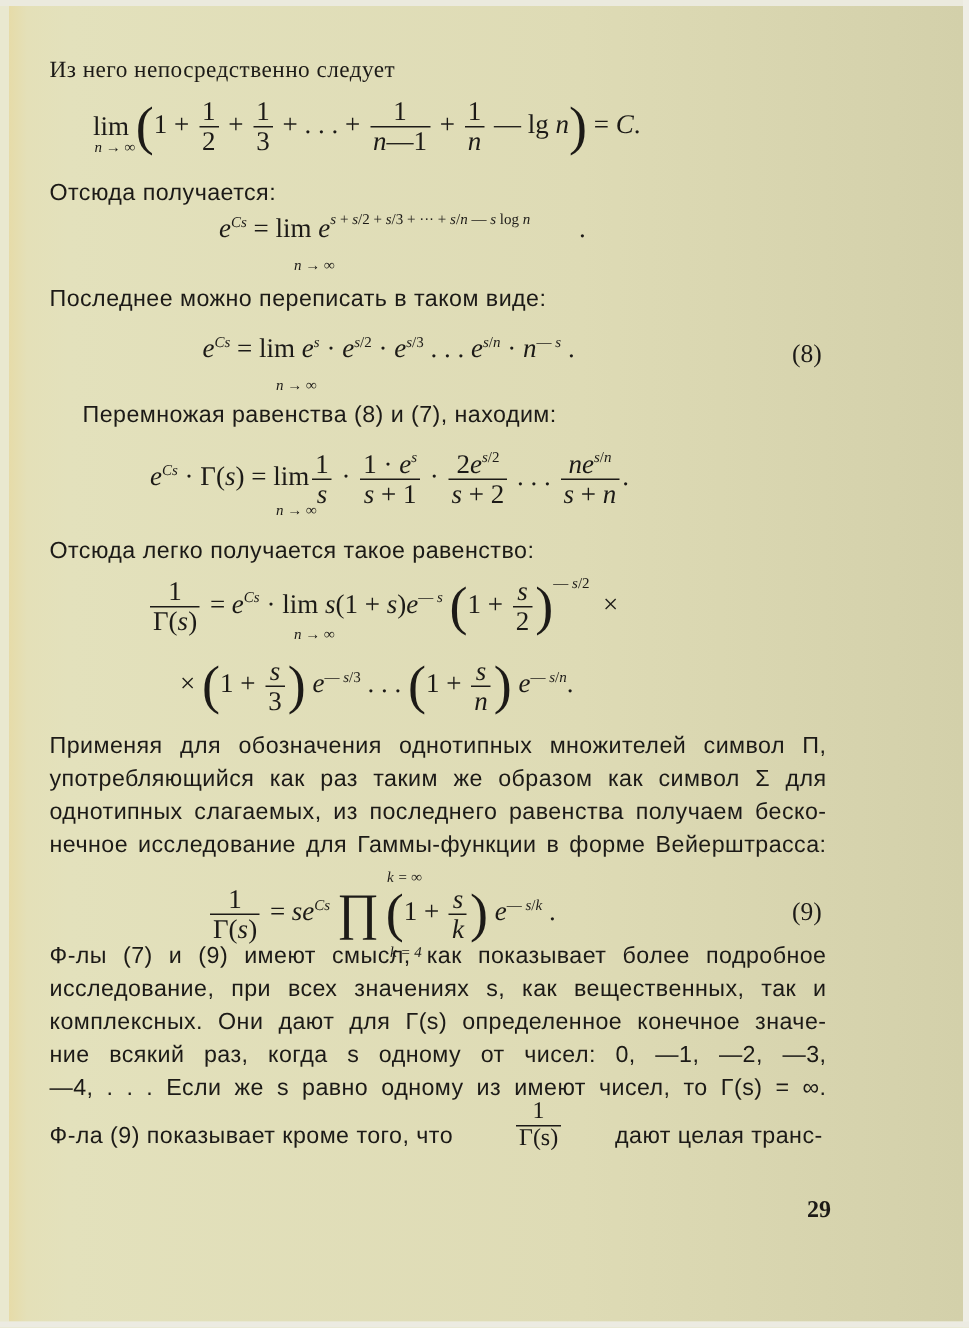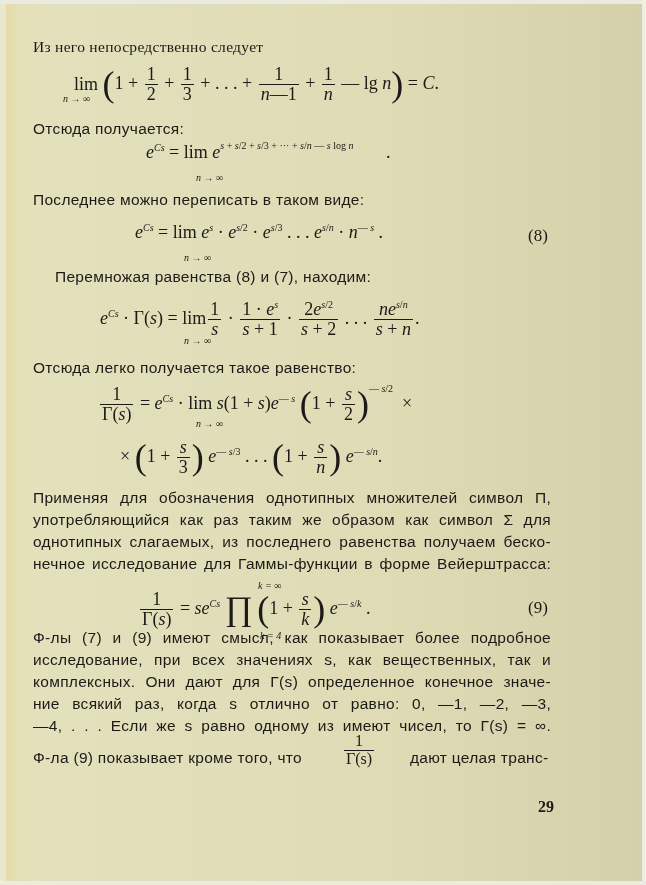--- a/index.html
+++ b/index.html
@@ -40,21 +40,21 @@
 
 <div class="edge-top"></div>
 <div class="page"></div>
 <div class="edge-right"></div>
 <div class="edge-bottom"></div>
 
 <div class="t" style="left:33px;top:38px;font-family:Liberation Serif, serif;">Из него непосредственно следует</div>
 
 <div class="m" style="left:62px;top:65px;">
   <span style="position:relative;display:inline-block;vertical-align:middle;">
-    <span style="font-style:normal;margin-left:12px;">lim</span>
+    <span style="font-style:normal;">lim</span>
   </span>
   <span class="paren">(</span>1 + <span class="frac"><span class="num">1</span><span class="den">2</span></span> + <span class="frac"><span class="num">1</span><span class="den">3</span></span> + . . . + <span class="frac"><span class="num">1</span><span class="den"><i>n</i>—1</span></span> + <span class="frac"><span class="num">1</span><span class="den"><i>n</i></span></span> — lg <i>n</i><span class="paren">)</span> = <i>C</i>.
 </div>
 <div class="sub-lim" style="left:63px;top:93px;">n → ∞</div>
 
 <div class="t" style="left:33px;top:120px;">Отсюда получается:</div>
 
 <div class="m" style="left:146px;top:142px;">
   <i>e</i><span class="sup"><i>Cs</i></span> = lim <i>e</i><span class="sup" style="font-size:10px;position:relative;top:-2px;"><i>s</i> + <span class="small"><i>s</i>/2</span> + <span class="small"><i>s</i>/3</span> + ··· + <span class="small"><i>s</i>/<i>n</i></span> — <i>s</i> log <i>n</i></span>
   <span style="margin-left:28px;">.</span>
@@ -94,21 +94,21 @@
 <div class="m" style="left:138px;top:590px;">
   <span class="frac"><span class="num">1</span><span class="den">Γ(<i>s</i>)</span></span> = <i>se</i><span class="sup"><i>Cs</i></span> <span class="bigprod">∏</span> <span class="paren">(</span>1 + <span class="frac"><span class="num"><i>s</i></span><span class="den"><i>k</i></span></span><span class="paren">)</span> <i>e</i><span class="sup">— <i>s</i>/<i>k</i></span> .
 </div>
 <div class="sub-lim" style="left:258px;top:580px;">k = ∞</div>
 <div class="sub-lim" style="left:260px;top:630px;">k = 4</div>
 <div class="eqnum" style="left:528px;top:598px;">(9)</div>
 
 <div class="t just" style="left:33px;top:629px;">Ф-лы (7) и (9) имеют смысл, как показывает более подробное</div>
 <div class="t just" style="left:33px;top:651px;">исследование, при всех значениях s, как вещественных, так и</div>
 <div class="t just" style="left:33px;top:673px;">комплексных. Они дают для Γ(s) определенное конечное значе-</div>
-<div class="t just" style="left:33px;top:695px;">ние всякий раз, когда s отлично от равно: 0, —1, —2, —3,</div>
+<div class="t just" style="left:33px;top:695px;">ние всякий раз, когда s одному от чисел: 0, —1, —2, —3,</div>
 <div class="t just" style="left:33px;top:717px;">—4, . . .   Если же s равно одному из имеют чисел, то Γ(s) = ∞.</div>
 
 <div class="t" style="left:33px;top:749px;">Ф-ла (9) показывает кроме того, что</div>
 <div class="m" style="left:342px;top:733px;font-size:16px;">
   <span class="frac"><span class="num">1</span><span class="den">Γ(s)</span></span>
 </div>
 <div class="t" style="left:410px;top:749px;">дают целая транс-</div>
 
 <div class="pagenum" style="left:538px;top:798px;">29</div>
 

